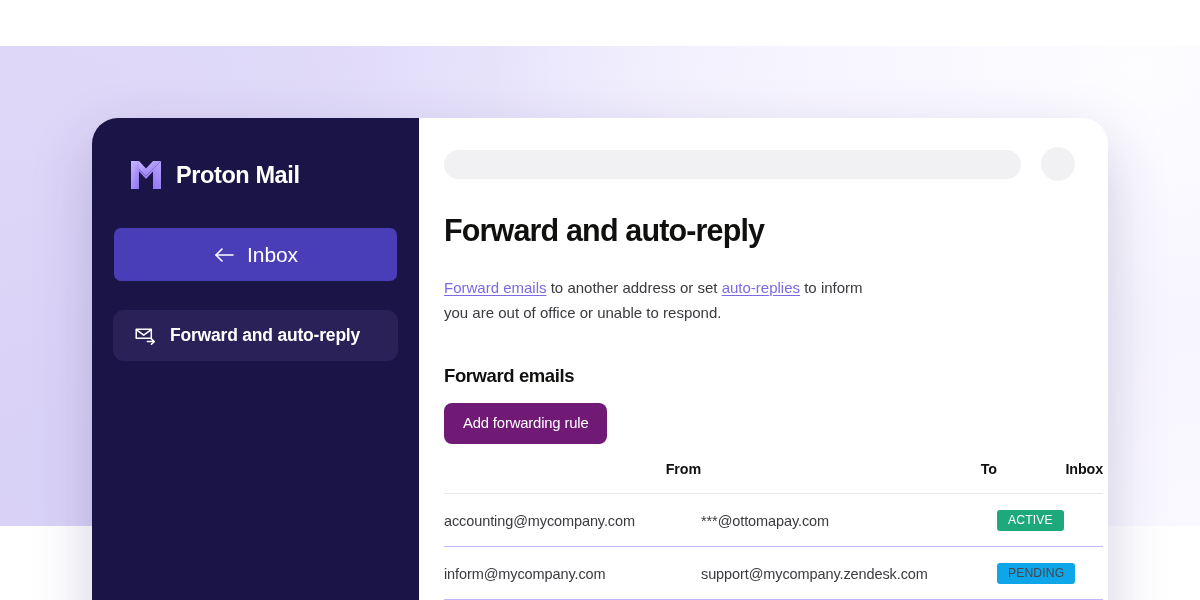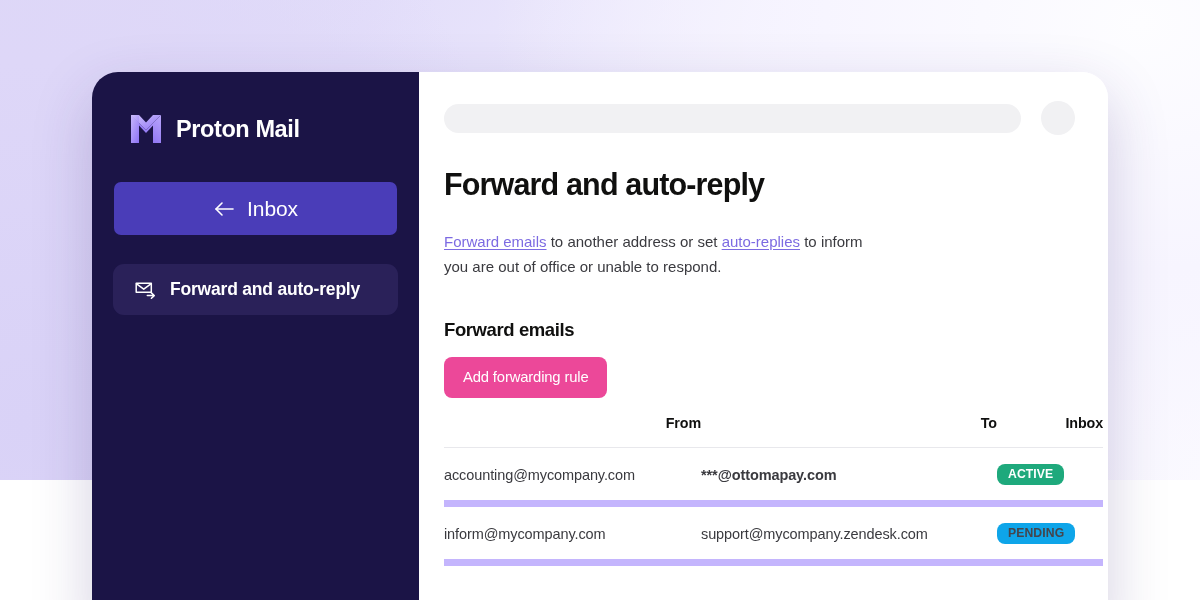--- a/index.html
+++ b/index.html
@@ -14,20 +14,21 @@
 
   
   .backdrop {
     position: relative;
     width: 1200px;
     height: 480px;
     background:
       radial-gradient(ellipse 900px 700px at 95% 5%,  #fdfdff 0%,  #f7f5ff 35%, rgba(247,245,255,0) 72%),
       radial-gradient(ellipse 700px 900px at 2% 88%,  #d9d2f7 0%,  #ded7f8 40%, rgba(222,215,248,0) 75%),
       linear-gradient(118deg, #ddd7f6 0%, #e3defa 26%, #efecfd 52%, #f6f4ff 74%, #fbfaff 100%);
+    margin-top: 46px;
   }
 
   
   .app-window {
     position: absolute;
     left: 92px;
     top: 72px;
     width: 1016px;
     height: 560px;
     border-radius: 26px 26px 0 0;
@@ -166,21 +167,21 @@
   .section-title {
     font-size: 18.5px;
     font-weight: 700;
     color: #10100f;
     letter-spacing: -0.4px;
     margin-bottom: 16px;
   }
 
   .btn-primary {
     display: inline-block;
-    background: #ec4899;
+    background: #701a75;
     color: #ffffff;
     font-family: "Liberation Sans", sans-serif;
     font-size: 14.8px;
     font-weight: 400;
     border: none;
     border-radius: 8px;
     padding: 12px 19px 13px 19px;
     cursor: pointer;
     letter-spacing: -0.15px;
     margin-bottom: 17px;
@@ -196,43 +197,43 @@
     text-align: right;
     font-size: 14.3px;
     font-weight: 700;
     color: #10100f;
     padding: 0 0 16px 0;
     border-bottom: 1px solid #e8e8ec;
     letter-spacing: -0.1px;
   }
   .rules-table td {
     padding: 16px 0 15px 0;
-    border-bottom: 7px solid #c4b5fd;
+    border-bottom: 1px solid #c4b5fd;
     font-size: 14.5px;
     color: #3a3a3f;
     vertical-align: middle;
     letter-spacing: -0.1px;
   }
   .col-from   { width: 257px; }
   .col-to     { width: 296px; }
   .col-status { width: 106px; }
 
   .cell-strong {
     color: #10100f;
-    font-weight: 700;
+    font-weight: 400;
     font-size: 16.5px;
     letter-spacing: -0.3px;
   }
   .cell-muted { color: #6b6b76; }
 
   .badge {
     display: inline-block;
-    border-radius: 8px;
+    border-radius: 3px;
     font-size: 12.2px;
-    font-weight: 700;
+    font-weight: 400;
     letter-spacing: 0.1px;
     padding: 4px 11px 5px 11px;
     line-height: 1;
     white-space: nowrap;
   }
   .badge-active  { background: #1ea97c; color: #ffffff; }
   .badge-pending { background: #0ea5e9; color: #45454c; }
 </style>
 </head>
 <body>

